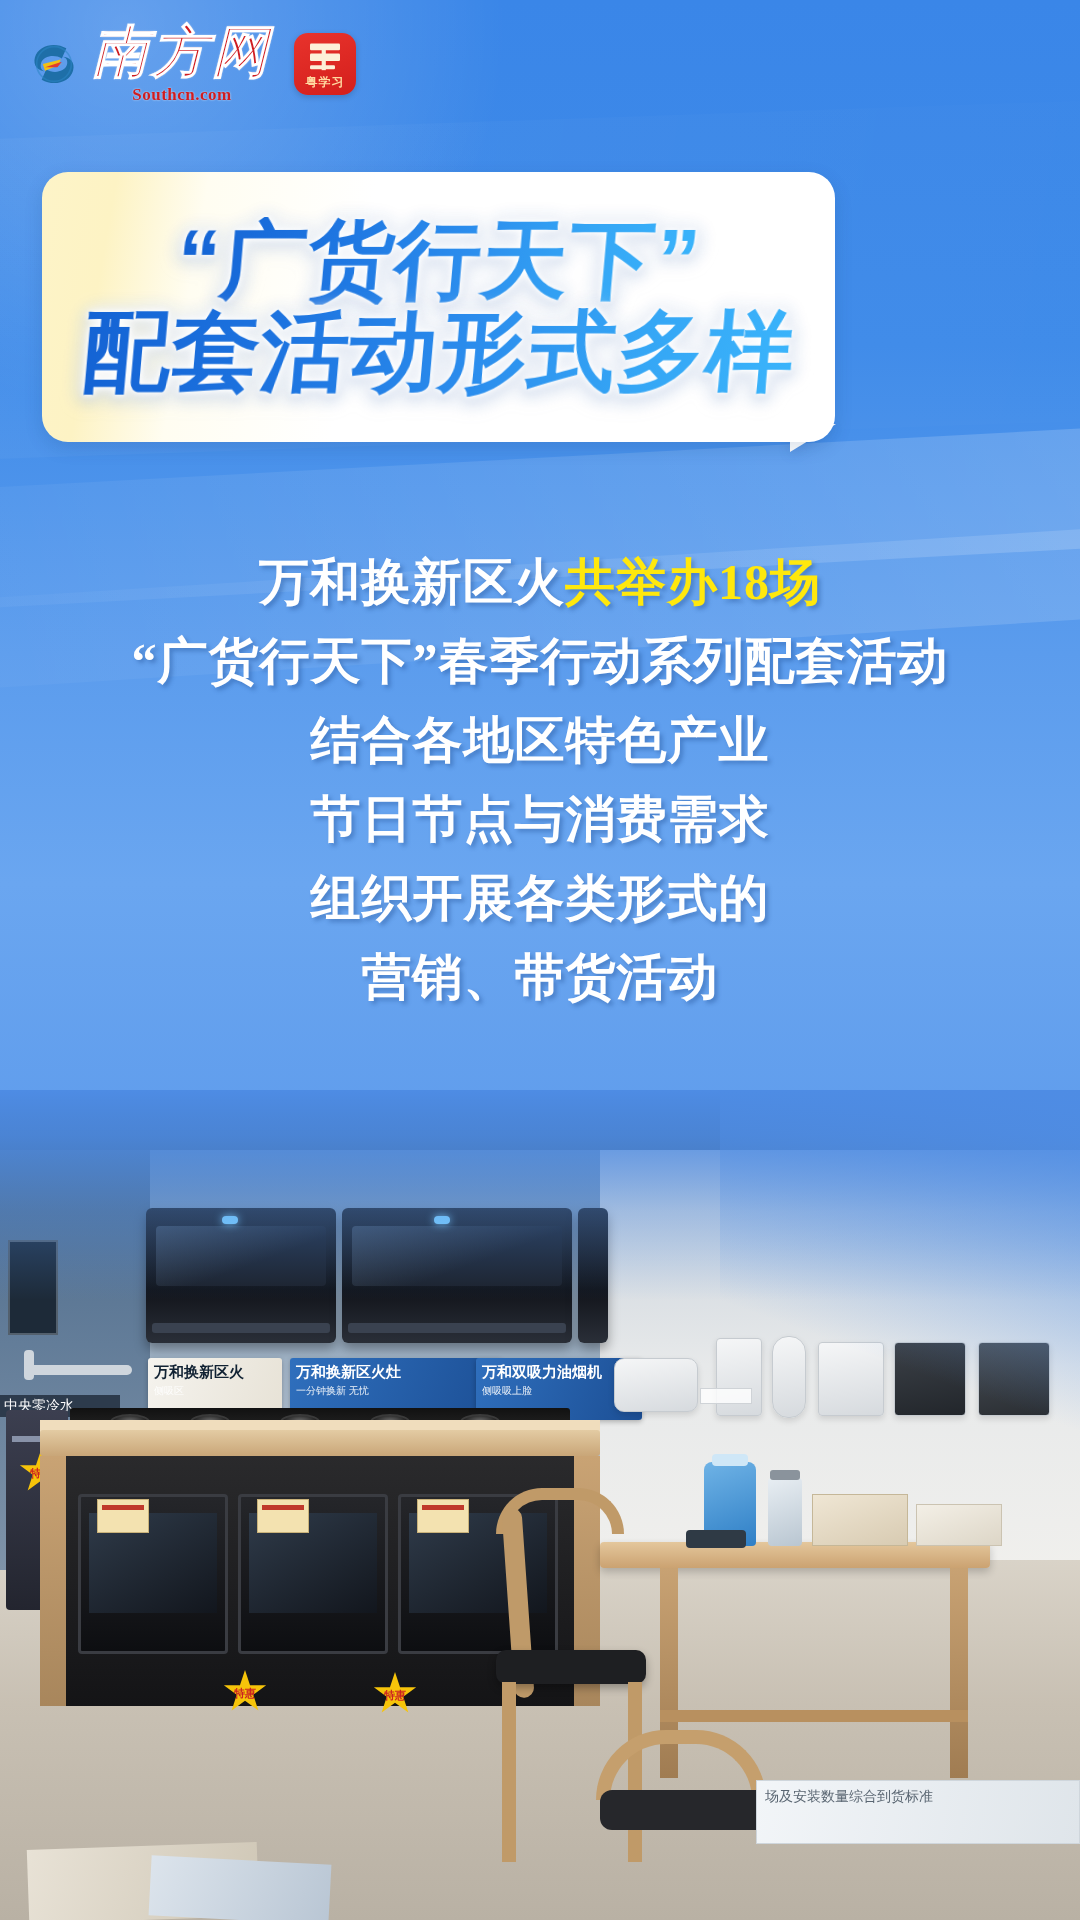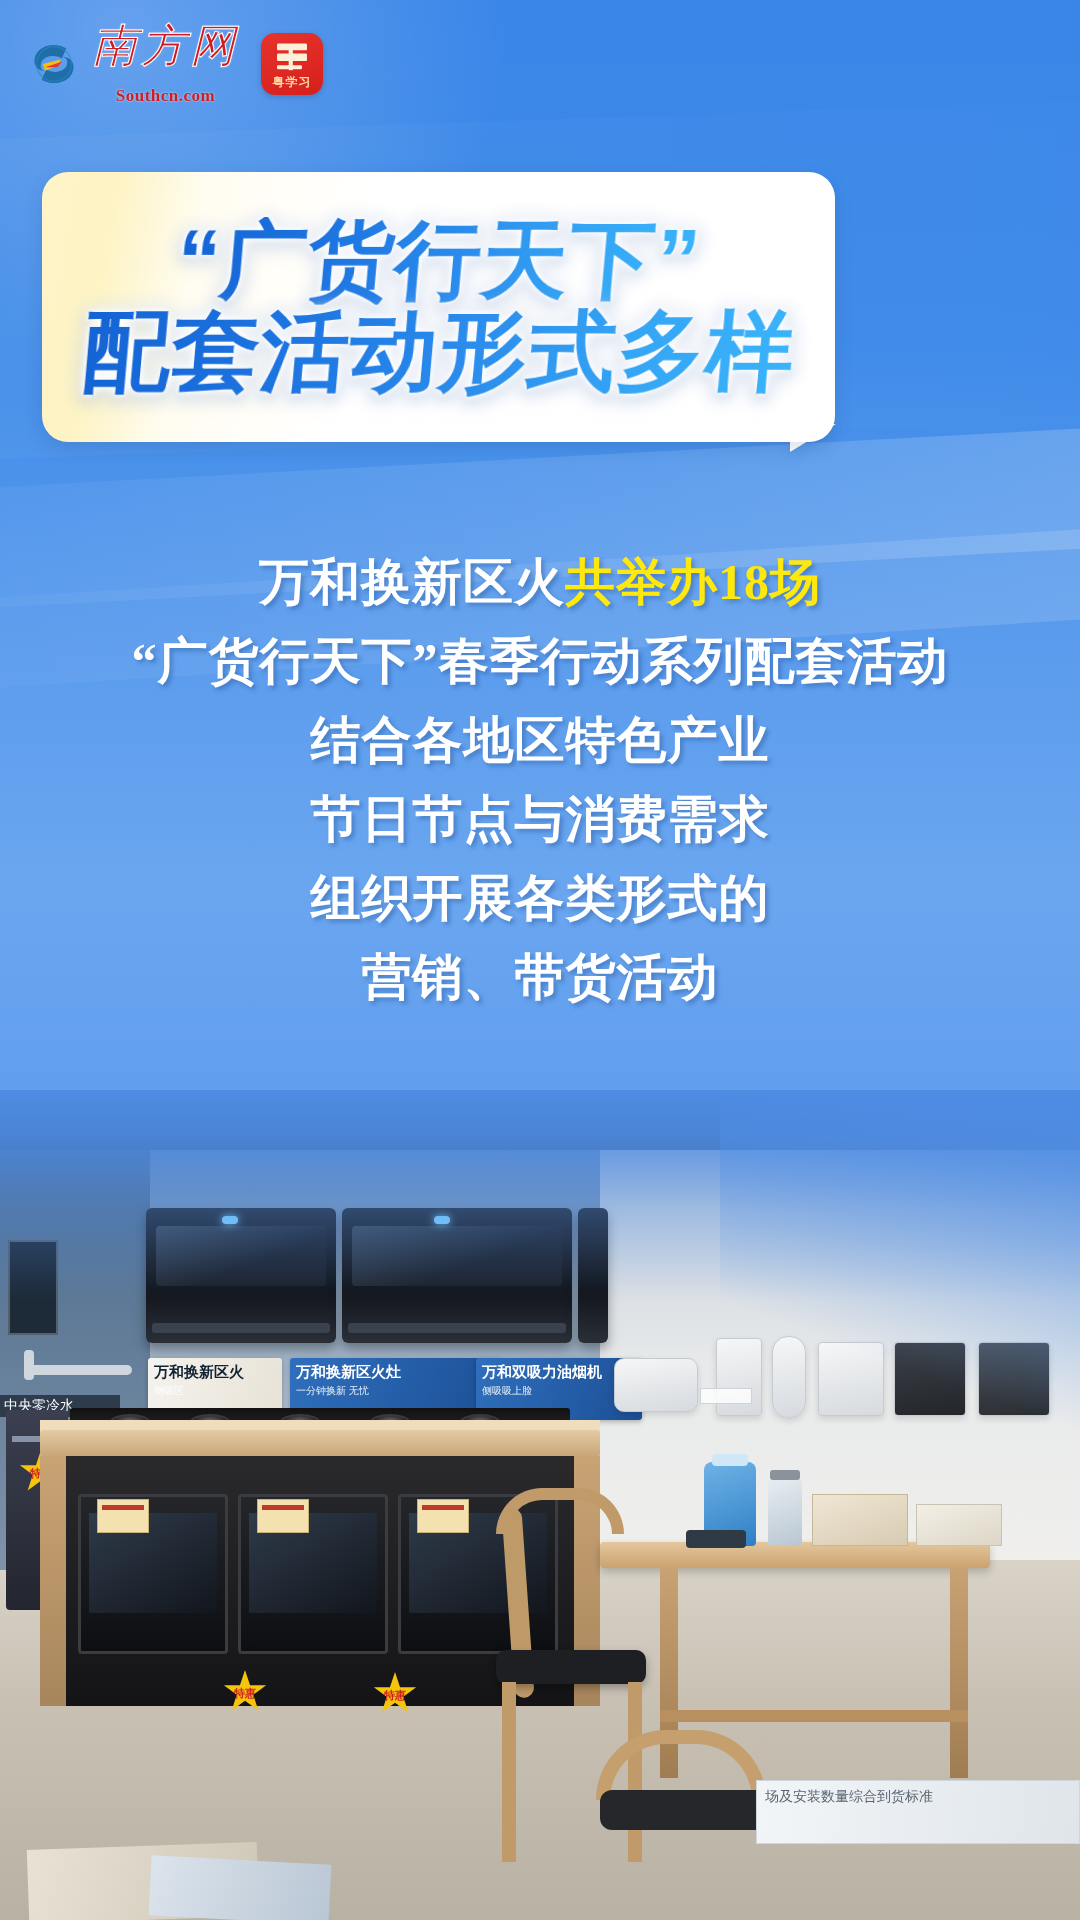--- a/index.html
+++ b/index.html
@@ -34,30 +34,30 @@
   
   #header {
     position:absolute; left:26px; top:24px;
     display:flex; align-items:center; gap:22px; z-index:20;
   }
   .southcn-lockup { display:flex; align-items:center; gap:10px; }
   .sc-mark { width:56px; height:56px; }
   .sc-words { display:flex; flex-direction:column; align-items:center; line-height:1; }
   .sc-cn {
     font-family:"Liberation Serif", serif;
-    font-size:45px; font-weight:normal; color:#cf1c20;
+    font-size:56px; font-weight:bold; color:#cf1c20;
     letter-spacing:4px;
     -webkit-text-stroke:1px #fff;
     text-shadow:0 0 2px rgba(255,255,255,0.9);
     font-style:italic;
   }
   .sc-en {
     font-family:"Liberation Serif", serif;
     font-size:17px; font-weight:bold; color:#cf1c20;
-    letter-spacing:0.5px; margin-top:18px;
+    letter-spacing:0.5px; margin-top:6px;
     text-shadow:0 0 2px rgba(255,255,255,0.8);
   }
   .yxx-badge {
     width:62px; height:62px; border-radius:14px;
     background:linear-gradient(160deg,#e8332c,#d41f1c);
     display:flex; flex-direction:column; align-items:center;
     justify-content:flex-start; padding-top:7px;
     box-shadow:0 2px 6px rgba(0,0,0,0.18);
   }
   .yxx-glyph { width:40px; height:32px; }

